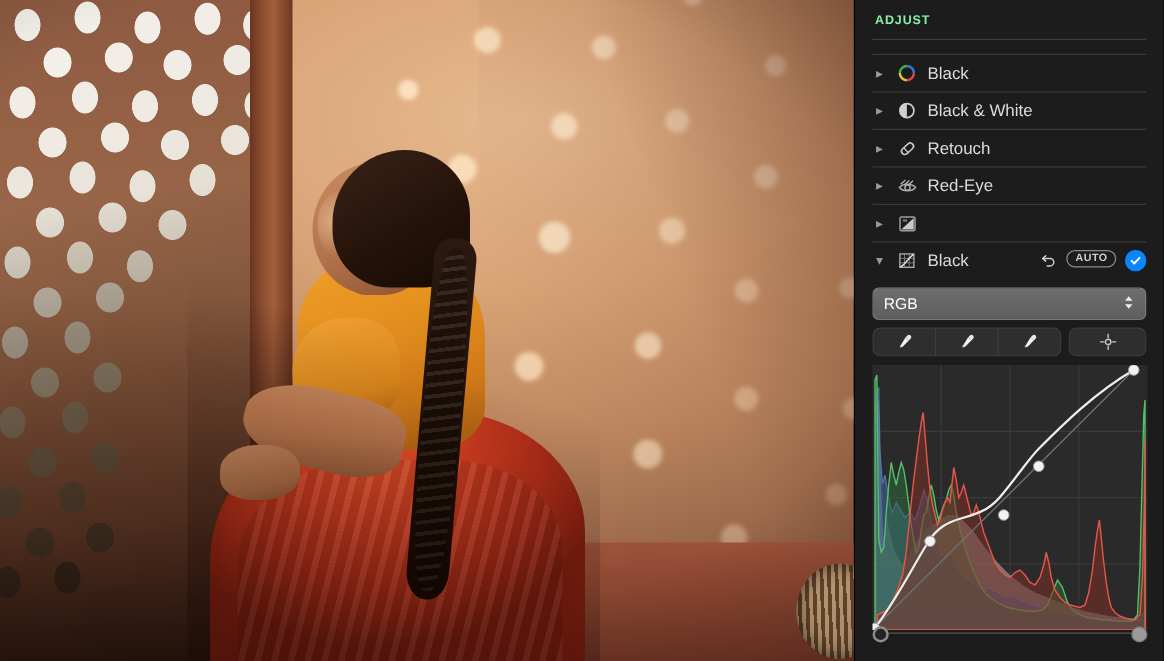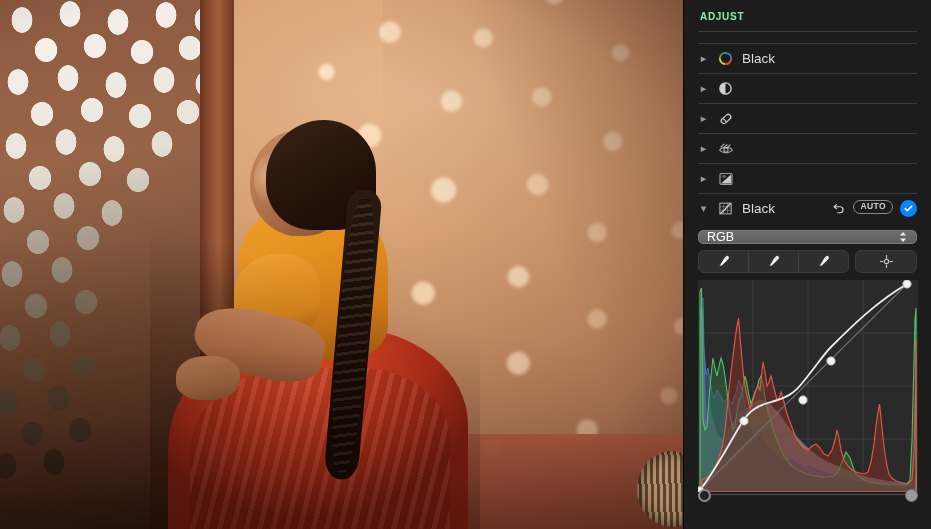--- a/index.html
+++ b/index.html
@@ -252,21 +252,21 @@
     font-size: 8.5px; letter-spacing: .4px; padding: 1px 6px 1.5px 6px;
     line-height: 1.15; font-weight: 600;
   }
   .check-btn {
     width: 17px; height: 17px; border-radius: 50%; background: #0a84ff;
     display: flex; align-items: center; justify-content: center;
   }
 
   
   .select {
-    position: relative; height: 14px; margin: 7px 0 0 0;
+    position: relative; height: 26px; margin: 7px 0 0 0;
     background: linear-gradient(180deg,#6e6e6e 0%, #5e5e5e 100%);
     border: 1px solid #7a7a7a; border-radius: 5px;
     display: flex; align-items: center; padding: 0 8px;
   }
   .select-val { font-size: 12.5px; color: #fff; font-weight: 500; flex: 1; }
   .stepper { color: #e9e9e9; font-size: 10px; line-height: 8px; text-align: center; }
 
   
   .tool-row { display: flex; gap: 6px; margin-top: 6px; }
   .seg {
@@ -362,49 +362,52 @@
     <div class="rule"></div>
 
     <div class="adj-row">
       <span class="disclose">▸</span>
       <span class="adj-icon">
         <svg width="15" height="15" viewBox="0 0 16 16">
           <circle cx="8" cy="8" r="6" fill="none" stroke="#cfcfcf" stroke-width="1.4"></circle>
           <path d="M8 2 A6 6 0 0 0 8 14 Z" fill="#cfcfcf"></path>
         </svg>
       </span>
+      <span class="adj-label">Black &amp; White</span>
     </div>
     <div class="rule"></div>
 
     <div class="adj-row">
       <span class="disclose">▸</span>
       <span class="adj-icon">
         <svg width="16" height="16" viewBox="0 0 16 16">
           <g transform="rotate(-42 8 8)">
             <rect x="2.5" y="5.4" width="11" height="5.2" rx="2.6" fill="none" stroke="#c9c9c9" stroke-width="1.3"></rect>
             <line x1="6.3" y1="5.4" x2="6.3" y2="10.6" stroke="#c9c9c9" stroke-width="1.1"></line>
           </g>
         </svg>
       </span>
+      <span class="adj-label">Retouch</span>
     </div>
     <div class="rule"></div>
 
     <div class="adj-row">
       <span class="disclose">▸</span>
       <span class="adj-icon">
         <svg width="16" height="16" viewBox="0 0 16 16">
           <path d="M1.6 9 C4 5.4 12 5.4 14.4 9 C12 12.4 4 12.4 1.6 9 Z" fill="none" stroke="#a9a9a9" stroke-width="1.2"></path>
           <circle cx="8" cy="9" r="2.1" fill="none" stroke="#a9a9a9" stroke-width="1.2"></circle>
           <g stroke="#bdbdbd" stroke-width="1.05">
             <line x1="2.6" y1="6.4" x2="6.4" y2="2.9"></line>
             <line x1="5.6" y1="6.9" x2="9.4" y2="3.4"></line>
             <line x1="8.6" y1="7.1" x2="12.4" y2="3.6"></line>
           </g>
         </svg>
       </span>
+      <span class="adj-label">Red-Eye</span>
     </div>
     <div class="rule"></div>
 
     <div class="adj-row">
       <span class="disclose">▸</span>
       <span class="adj-icon">
         <svg width="16" height="16" viewBox="0 0 16 16">
           <rect x="2" y="2.5" width="12" height="11" rx="1.2" fill="none" stroke="#9d9d9d" stroke-width="1.2"></rect>
           <path d="M3 12.6 L13 3.4 L13 12.6 Z" fill="#c9c9c9"></path>
           <text x="4.3" y="6.6" font-size="3.2" fill="#c9c9c9" font-family="sans-serif">99</text>

